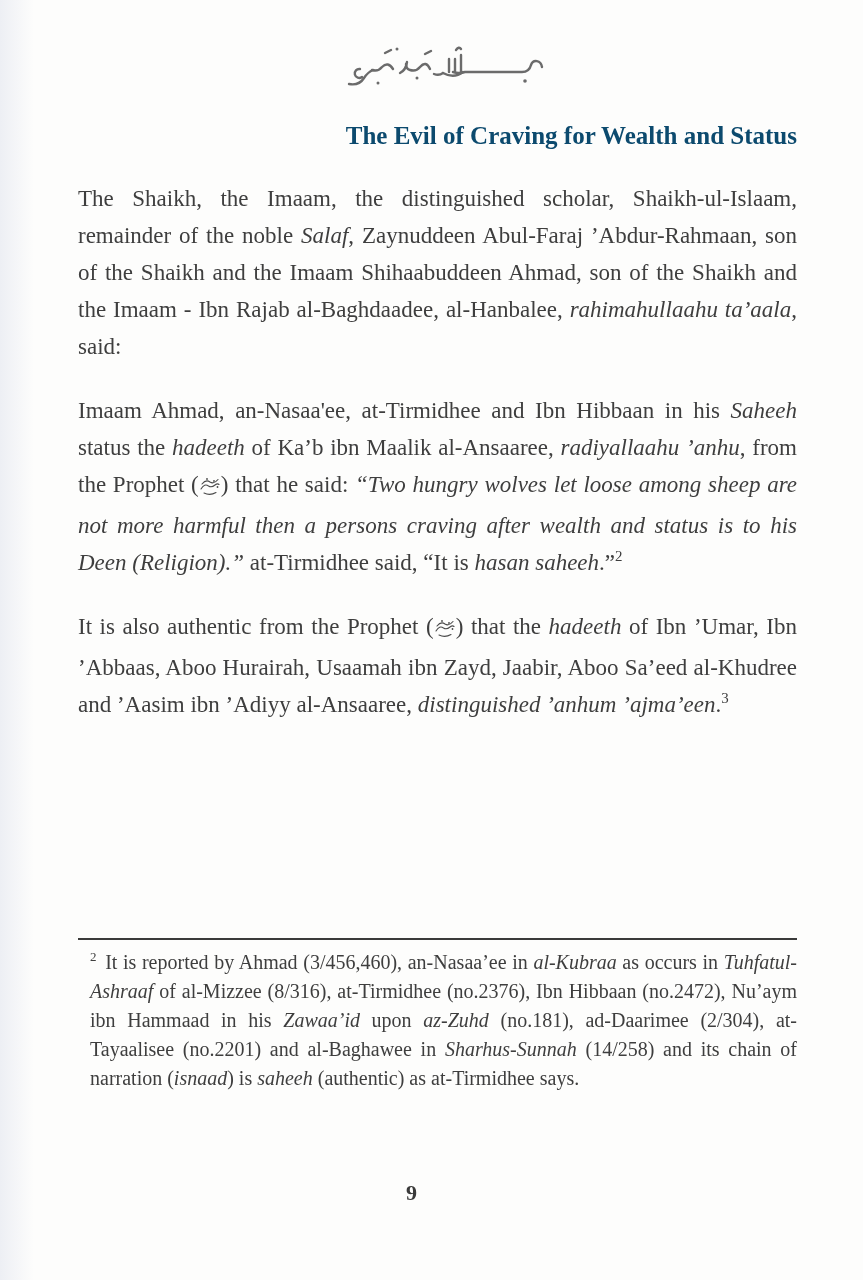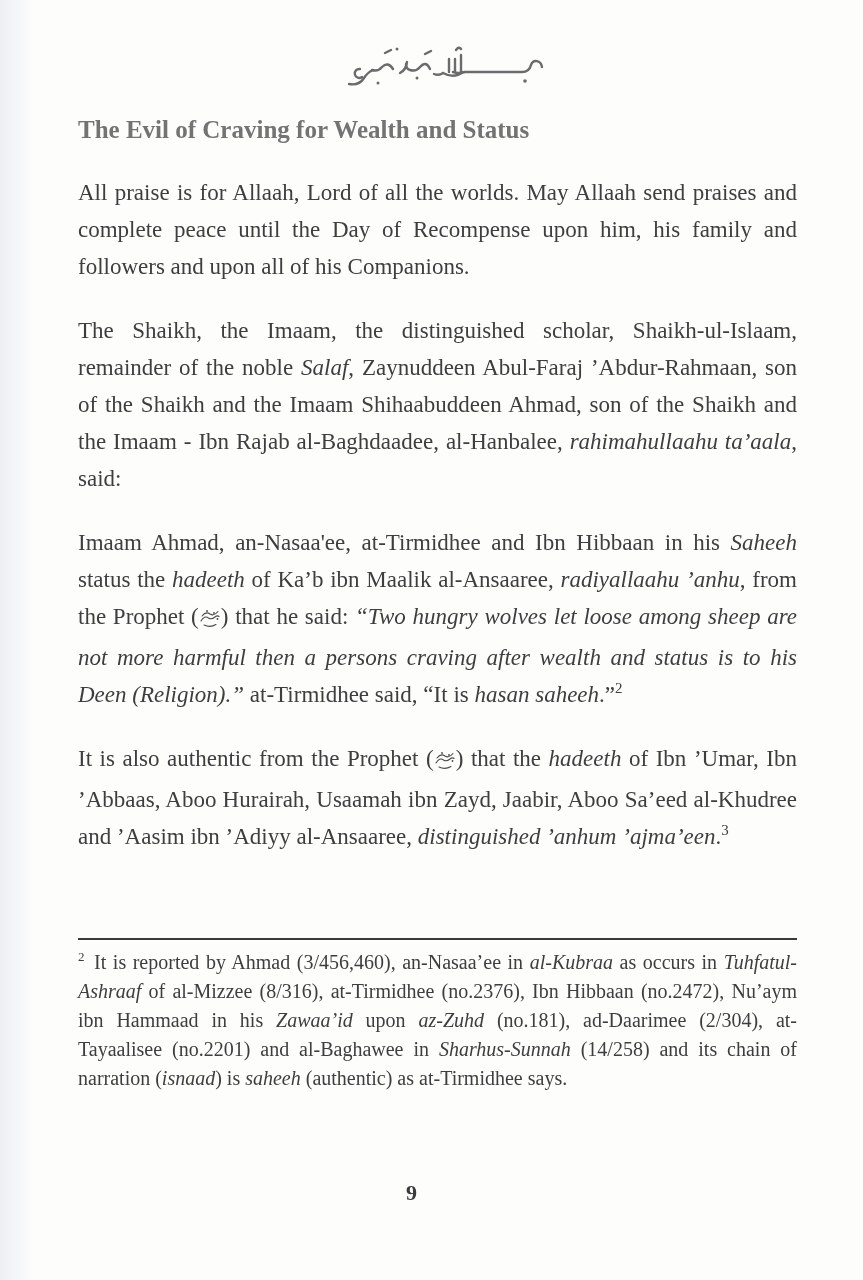--- a/index.html
+++ b/index.html
@@ -17,25 +17,25 @@
     pointer-events:none;
   }
   .content{
     position:absolute;left:78px;right:66px;top:40px;
   }
   .bismillah{
     text-align:center;
     margin:0 0 6px 0;
   }
   .title{
-    text-align:left;
+    text-align:right;
     font-weight:bold;
     font-size:25px;
-    color:#737373;
-    margin:14px 0 30px 0;
+    color:#0c4a6e;
+    margin:20px 0 30px 0;
   }
   .body-text p{
     font-size:23px;
     line-height:37px;
     text-align:justify;
     margin:0 0 27px 0;
   }
   .it{font-style:italic;}
   sup{font-size:65%;vertical-align:super;line-height:0;}
   .pbuh{display:inline-block;vertical-align:-4px;}
@@ -43,21 +43,21 @@
     position:absolute;left:78px;right:66px;top:938px;
   }
   .footnote-rule{
     border-top:2px solid #3a3a3a;
     margin:0 0 8px 0;
   }
   .footnote{
     font-size:20px;
     line-height:29px;
     text-align:justify;
-    margin:0 0 19px 0;
+    margin:0 0 19px 12px;
   }
   .footnote sup{margin-right:3px;}
   .page-number{
     position:absolute;left:0;right:40px;top:1180px;
     text-align:center;
     font-weight:bold;
     font-size:22px;
     color:#3a3a3a;
   }
   svg.calli{stroke:#6b6b6b;fill:none;stroke-width:2.4;stroke-linecap:round;}
@@ -92,21 +92,20 @@
         <path d="M33 37 a4.5 4.5 0 1 1 -2 -8"></path>
         <path d="M56 13 l6 -3"></path>
         <circle class="dotf" cx="49" cy="43" r="1.5"></circle>
         <circle class="dotf" cx="68" cy="9" r="1.5"></circle>
       </svg>
     </div>
 
     <div class="title">The Evil of Craving for Wealth and Status</div>
 
     <div class="body-text">
-      <p><span>All praise is for Allaah, Lord of all the worlds. May Allaah send praises and complete peace until the Day of Recompense upon him, his family and followers and upon all of his Companions.</span></p>
       <p><span>The Shaikh, the Imaam, the distinguished scholar, Shaikh-ul-Islaam, remainder of the noble </span><span class="it">Salaf</span><span>, Zaynuddeen Abul-Faraj ’Abdur-Rahmaan, son of the Shaikh and the Imaam Shihaabuddeen Ahmad, son of the Shaikh and the Imaam - Ibn Rajab al-Baghdaadee, al-Hanbalee, </span><span class="it">rahimahullaahu ta’aala</span><span>, said:</span></p>
       <p><span>Imaam Ahmad, an-Nasaa'ee, at-Tirmidhee and Ibn Hibbaan in his </span><span class="it">Saheeh</span><span> status the </span><span class="it">hadeeth</span><span> of Ka’b ibn Maalik al-Ansaaree, </span><span class="it">radiyallaahu ’anhu</span><span>, from the Prophet (</span><span class="pbuh"><svg class="pbuh-g" width="22" height="20" viewBox="0 0 22 20">
               <path d="M2 13 q3.5 -6 7.5 -3 q3 2 6.5 -1 q2.5 -2 4 -0.5"></path>
               <path d="M3 8 q4 -5 8 -2 q4 2.5 8 -2.5"></path>
               <path d="M5 17 q6 3 12 -0.5"></path>
               <circle cx="8" cy="3" r="0.9" fill="#4a4a4a" stroke="none"></circle>
               <circle cx="15" cy="5" r="0.9" fill="#4a4a4a" stroke="none"></circle>
               <circle cx="18.5" cy="11" r="0.9" fill="#4a4a4a" stroke="none"></circle>
             </svg></span><span>) that he said: </span><span class="it">“Two hungry wolves let loose among sheep are not more harmful then a persons craving after wealth and status is to his Deen (Religion).”</span><span> at-Tirmidhee said, “It is </span><span class="it">hasan saheeh</span><span>.”</span><sup>2</sup></p>
       <p><span>It is also authentic from the Prophet (</span><span class="pbuh"><svg class="pbuh-g" width="22" height="20" viewBox="0 0 22 20">

